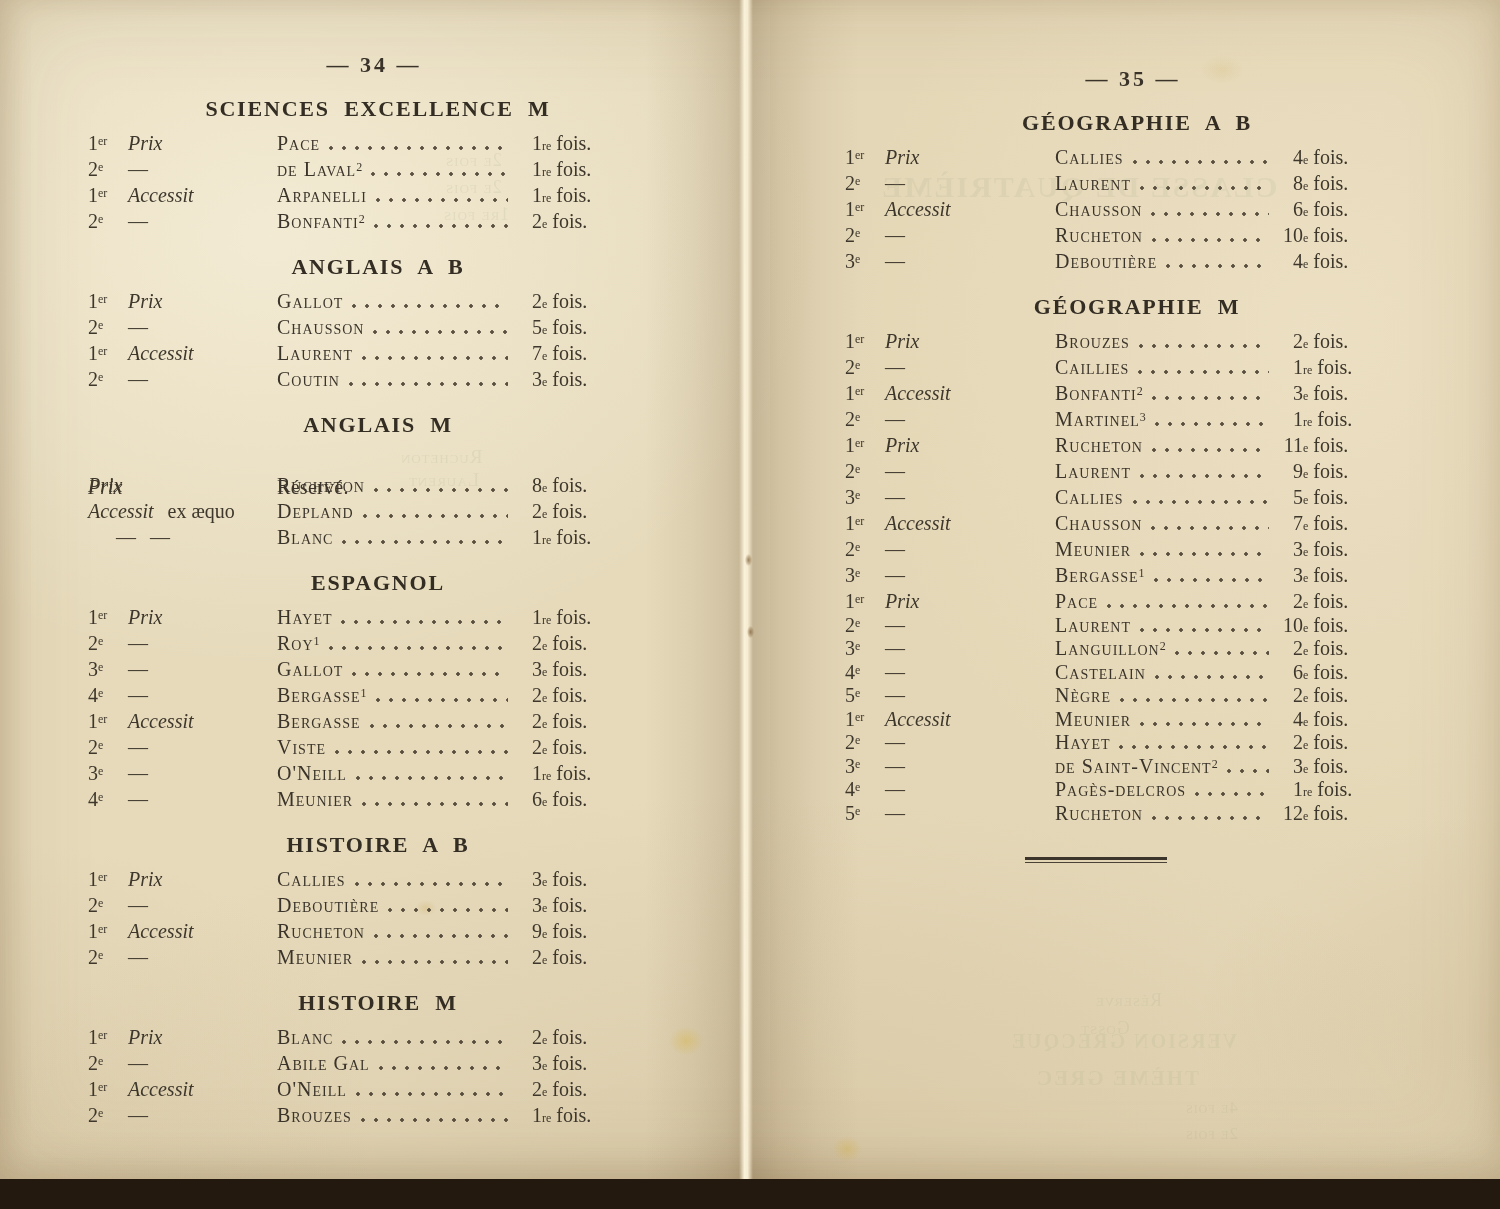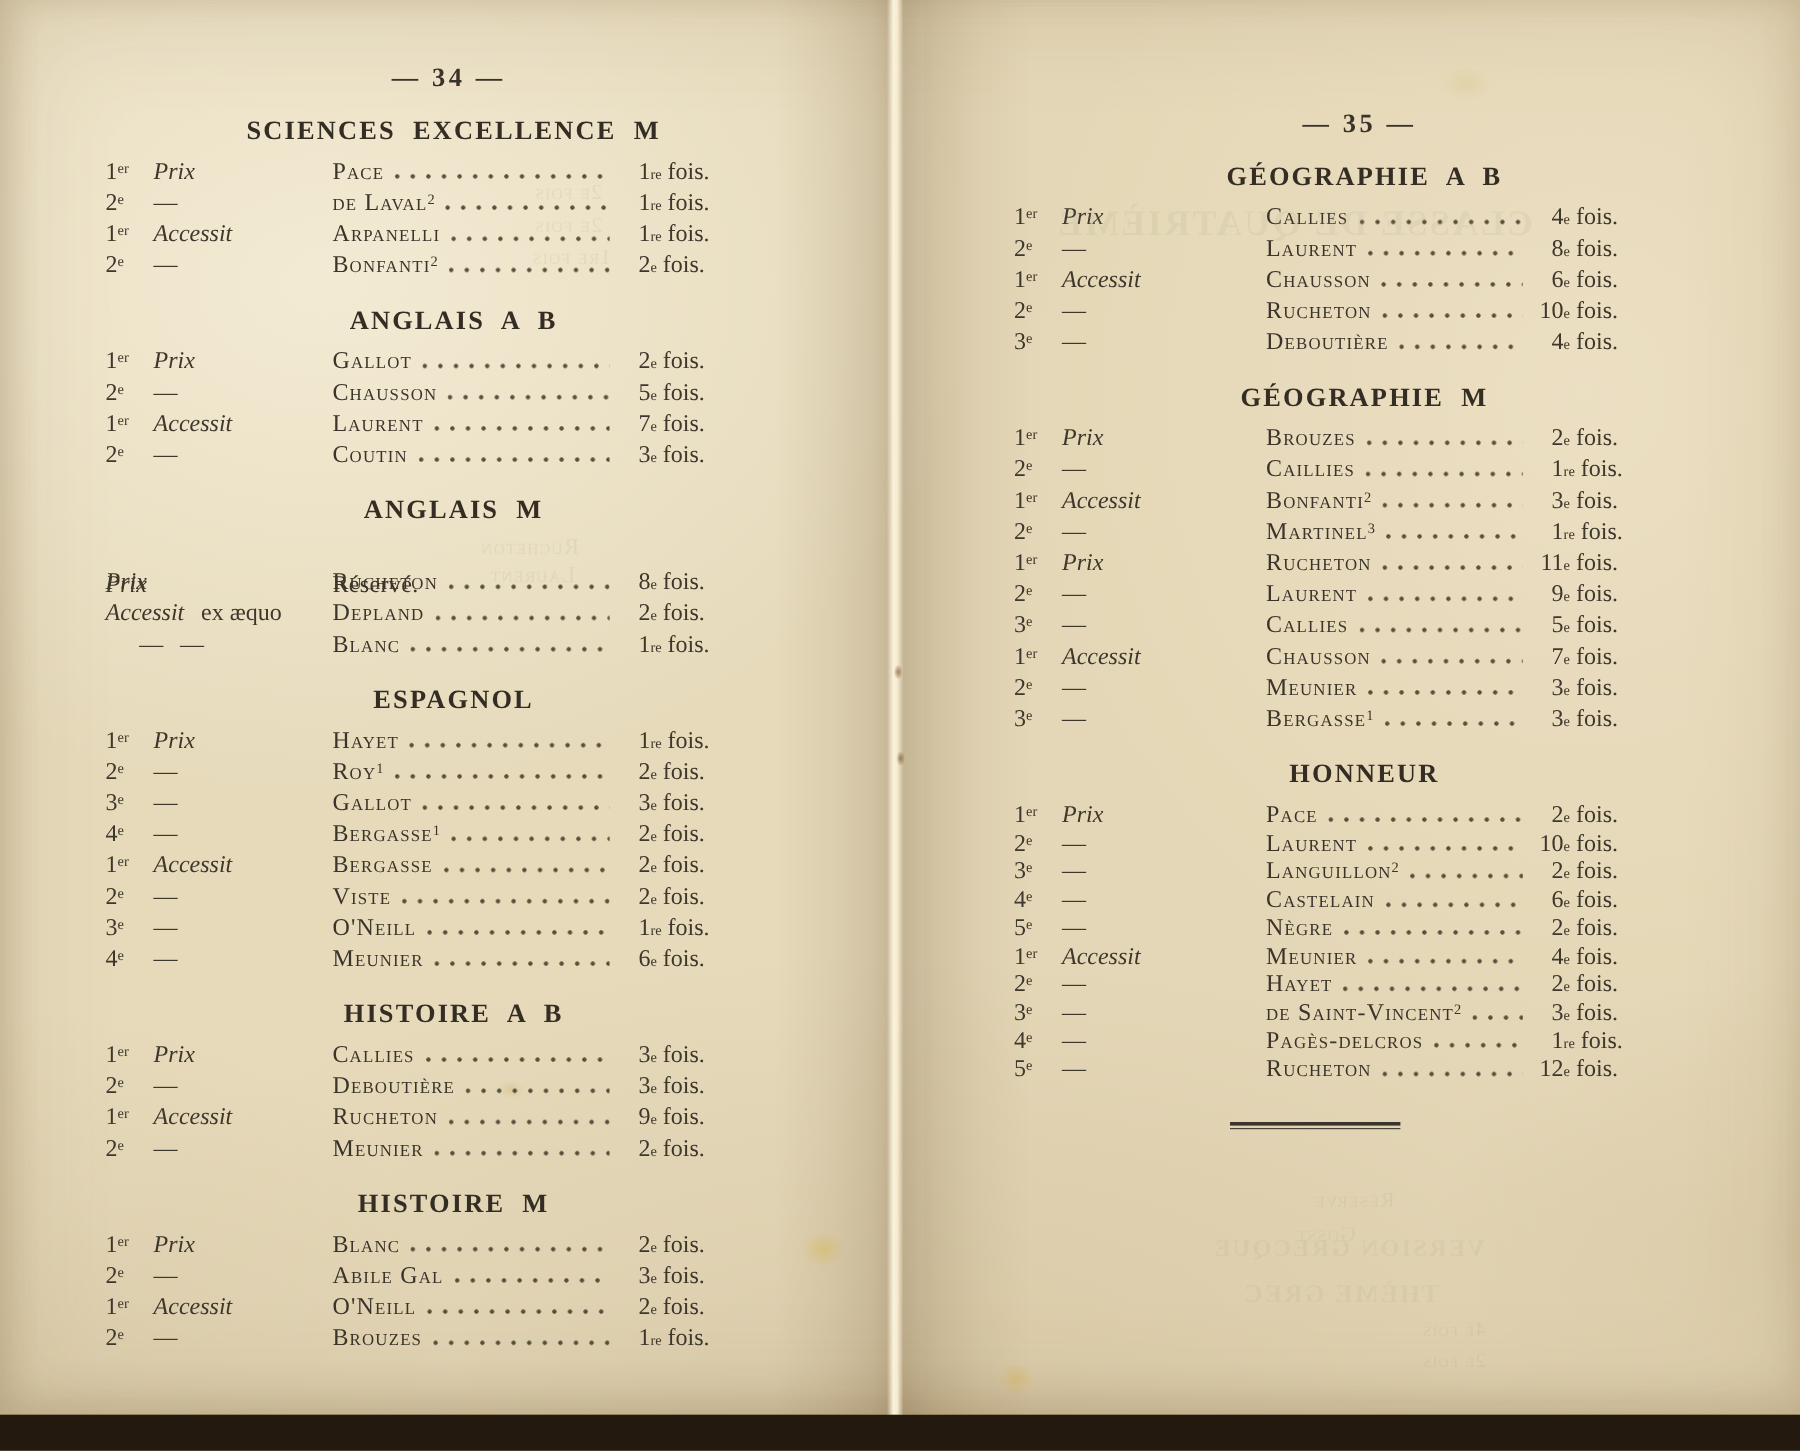--- a/index.html
+++ b/index.html
@@ -429,21 +429,21 @@
                 <span class="tn">1</span>
                 <sup class="ts">re</sup>
                 <span class="tw">fois.</span>
               </span>
   </div>
 </div>
   </section>
 </div>
   </div>
 
-  <div class="page page-right" style="left:845px;top:66px;width:518px;margin-top:24px;">
+  <div class="page page-right" style="left:845px;top:66px;width:518px;">
     <div class="folio">— 35 —</div>
     <div id="sections-right">
   <section class="section">
     <h2 class="sec-title">GÉOGRAPHIE A B</h2>
     <div class="rows">
   <div class="row">
     <span class="rank"><span class="rank-ord"><span class="rn">1</span><sup class="rs">er</sup></span><span class="rank-label it">Prix</span></span>
     <span class="name"><span class="nm">Callies</span></span>
     <span class="leader"></span>
     <span class="times">
@@ -612,21 +612,20 @@
     <span class="times">
                 <span class="tn">3</span>
                 <sup class="ts">e</sup>
                 <span class="tw">fois.</span>
               </span>
   </div>
 </div>
   </section>
 
   <section class="section">
-    <h2 class="sec-title">HONNEUR</h2>
     <div class="rows">
   <div class="row">
     <span class="rank"><span class="rank-ord"><span class="rn">1</span><sup class="rs">er</sup></span><span class="rank-label it">Prix</span></span>
     <span class="name"><span class="nm">Pace</span></span>
     <span class="leader"></span>
     <span class="times">
                 <span class="tn">2</span>
                 <sup class="ts">e</sup>
                 <span class="tw">fois.</span>
               </span>

